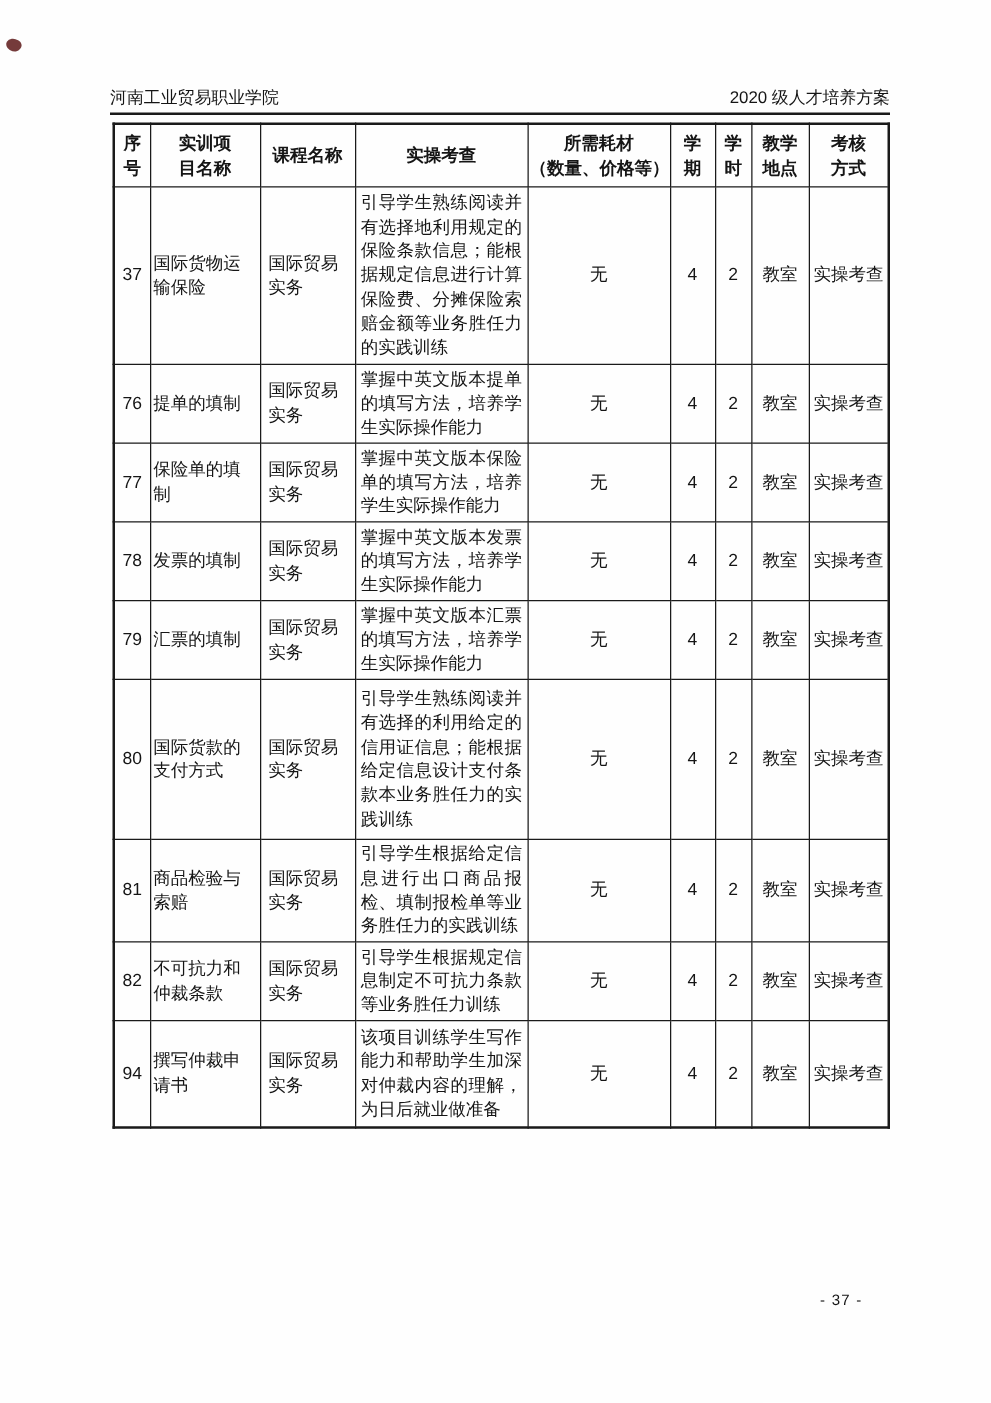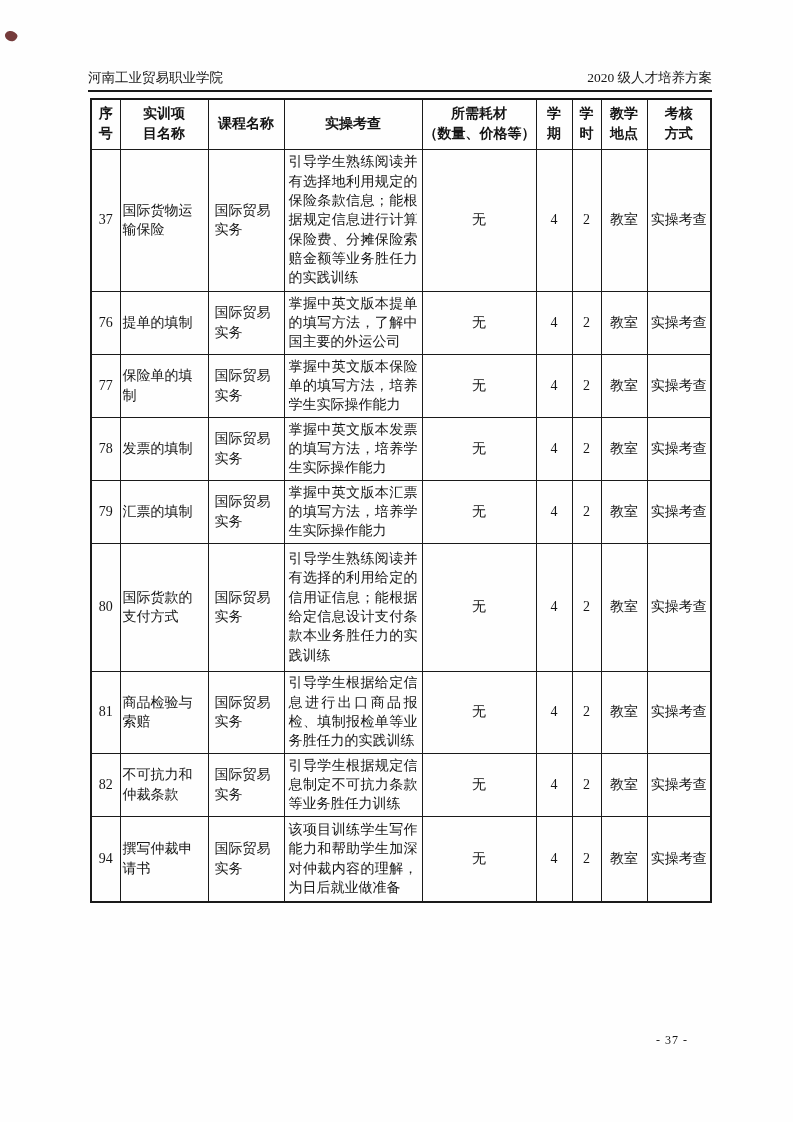--- a/index.html
+++ b/index.html
@@ -1,18 +1,18 @@
 <!DOCTYPE html>
 <html><head>
 <meta charset="utf-8">
 <style>
   html,body{margin:0;padding:0;background:#ffffff;}
   .page{
     position:relative;width:793px;height:1122px;background:#fefefe;
-    font-family:Liberation Serif, serif;color:#151515;
+    font-family:Liberation Sans, sans-serif;color:#151515;
     overflow:hidden;
   }
   .ink-mark{
     position:absolute;left:5px;top:31px;width:12px;height:10px;
     background:#622020;opacity:.88;transform:rotate(32deg);
     border-radius:62% 38% 55% 45%;
   }
   .doc-header{
     position:absolute;left:88px;top:70px;width:624px;
     display:flex;justify-content:space-between;align-items:flex-end;
@@ -101,21 +101,21 @@
       <td class="c-sem">4</td>
       <td class="c-hrs">2</td>
       <td class="c-loc">教室</td>
       <td class="c-ass">实操考查</td>
     </tr>
 
     <tr class="h63">
       <td class="c-no">76</td>
       <td class="c-proj">提单的填制</td>
       <td class="c-course">国际贸易实务</td>
-      <td class="c-obj">掌握中英文版本提单的填写方法，了解中国主要的外运公司</td>
+      <td class="c-obj">掌握中英文版本提单的填写方法，培养学生实际操作能力</td>
       <td class="c-mat">无</td>
       <td class="c-sem">4</td>
       <td class="c-hrs">2</td>
       <td class="c-loc">教室</td>
       <td class="c-ass">实操考查</td>
     </tr>
 
     <tr class="h63">
       <td class="c-no">77</td>
       <td class="c-proj">保险单的填制</td>

